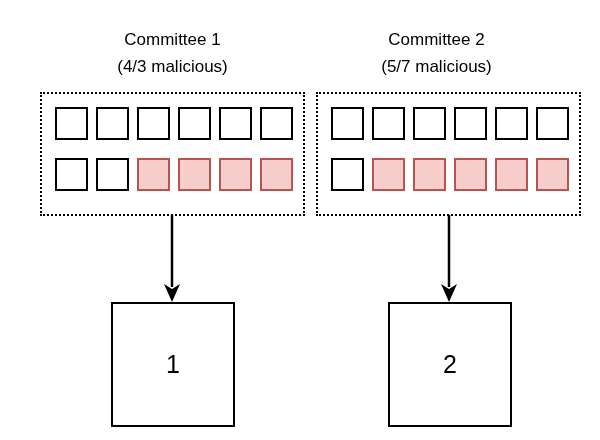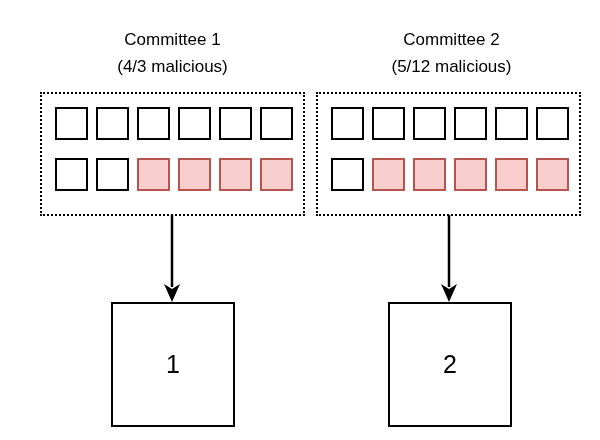--- a/index.html
+++ b/index.html
@@ -19,21 +19,21 @@
   .committee-title {
     position: absolute;
     top: 26px;
     width: 265px;
     text-align: center;
     font-size: 17px;
     line-height: 27px;
     white-space: nowrap;
   }
   .title-1 { left: 40px; }
-  .title-2 { left: 319px; }
+  .title-2 { left: 304px; }
 
   .member-box {
     position: absolute;
     top: 92px;
     width: 265px;
     height: 124px;
     box-sizing: border-box;
     border: 2px dotted var(--line, #000000);
     background: #ffffff;
   }
@@ -104,21 +104,21 @@
   <svg class="arrow arrow-1" viewBox="0 0 20 88">
     <line x1="10" y1="0" x2="10" y2="72" stroke="#000000" stroke-width="2.5"></line>
     <polygon points="10,87 2,69 10,74 18,69" fill="#000000"></polygon>
   </svg>
   <div class="shard-box shard-1">
     <span>1</span>
   </div>
 
   <div class="committee-title title-2">
     <div>Committee 2</div>
-    <div>(5/12 malicious)</div>
+    <div>(5/7 malicious)</div>
   </div>
   <div class="member-box box-2">
       <div class="member-square" style="left: 13px; top: 13px;"></div>
       <div class="member-square" style="left: 54px; top: 13px;"></div>
       <div class="member-square" style="left: 95px; top: 13px;"></div>
       <div class="member-square" style="left: 136px; top: 13px;"></div>
       <div class="member-square" style="left: 177px; top: 13px;"></div>
       <div class="member-square" style="left: 218px; top: 13px;"></div>
       <div class="member-square" style="left: 13px; top: 64px;"></div>
       <div class="member-square malicious" style="left: 54px; top: 64px;"></div>

